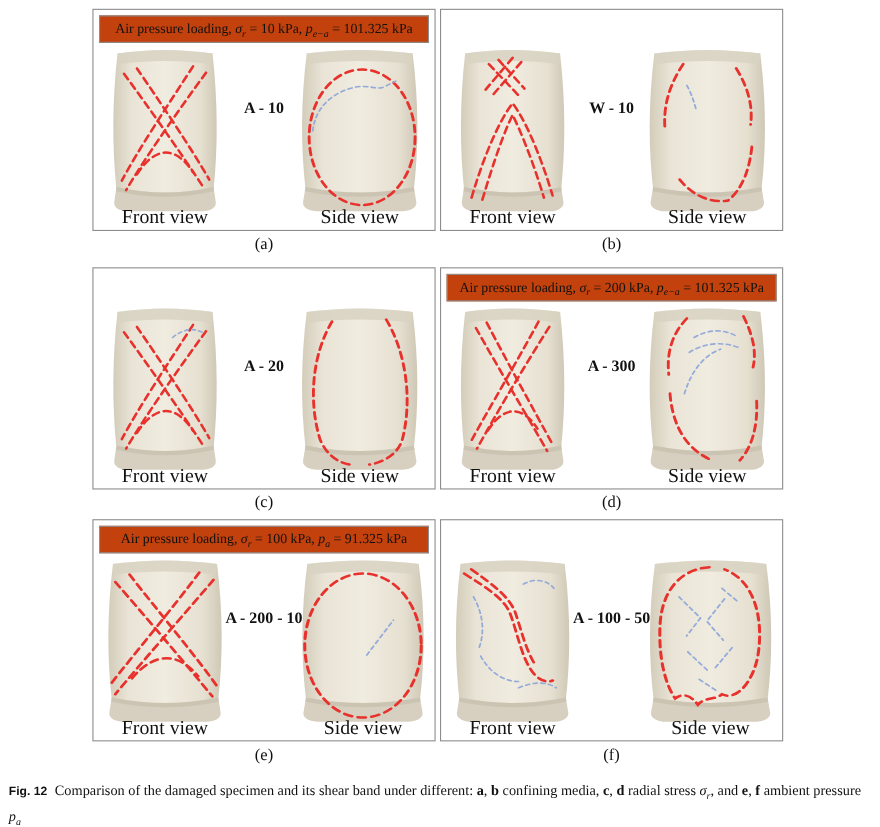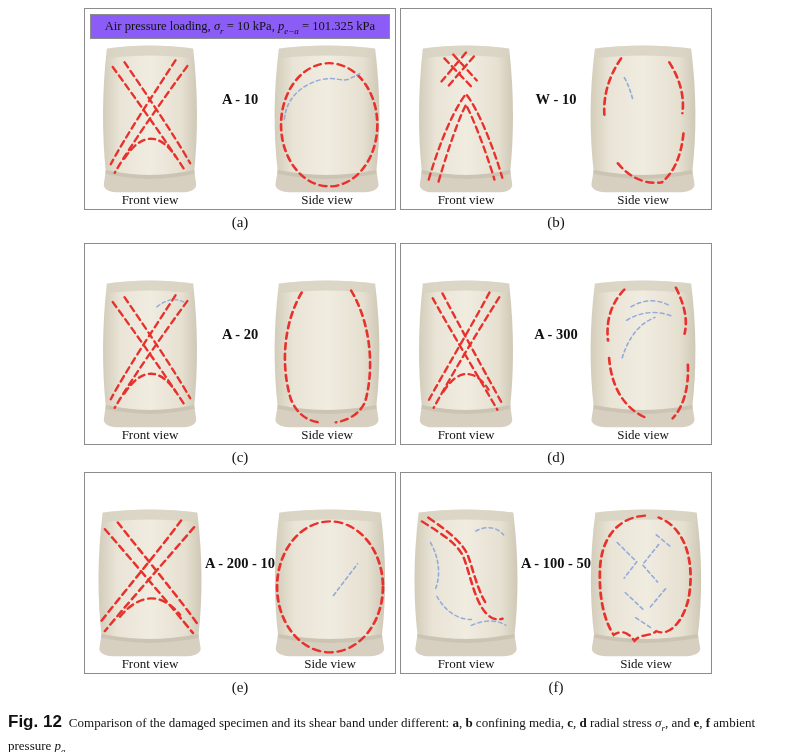--- a/index.html
+++ b/index.html
@@ -6,52 +6,52 @@
   body{
     width:800px;height:752px;position:relative;background:#ffffff;
     font-family:"Liberation Serif",serif;color:#111;overflow:hidden;
   }
   .panel{
     position:absolute;width:312px;height:202px;border:1px solid #8c8c8c;
     background:#fff;box-sizing:border-box;
   }
   .header-box{
     position:absolute;left:5px;right:5px;top:5px;height:25px;
-    border:1px solid #8c8c8c;box-sizing:border-box;background:#8b5cf6;
+    border:1px solid #8c8c8c;box-sizing:border-box;background:#c2410c;
     text-align:center;line-height:22px;font-size:12.6px;white-space:nowrap;
     overflow:hidden;z-index:4;
   }
   .it{font-style:italic;}
   .header-box sub,.caption sub{font-size:9px;font-style:italic;}
   .specimen{position:absolute;top:33px;height:154px;}
   .sp-front{left:13px;width:104px;}
   .sp-side{right:10px;width:116px;}
   .wide .sp-front{left:8px;width:114px;}
   .wide .sp-side{right:4px;width:122px;}
   .spec-label{
     position:absolute;top:45%;left:50%;transform:translate(-50%,-50%);
     font-weight:bold;font-size:14.5px;white-space:nowrap;z-index:5;
   }
   .view-label{
-    position:absolute;bottom:1px;font-size:13px;text-align:center;z-index:5;
+    position:absolute;bottom:1px;font-size:18px;text-align:center;z-index:5;
   }
   .vl-front{left:13px;width:104px;}
   .vl-side{right:10px;width:116px;}
   .wide .vl-front{left:8px;width:114px;}
   .wide .vl-side{right:4px;width:122px;}
   .panel-letter{
     position:absolute;width:312px;text-align:center;font-size:15px;
   }
   .caption{
     position:absolute;left:8px;top:709px;width:786px;
     font-size:13px;line-height:1.55;
   }
   .caption .figlab{
     font-family:"Liberation Sans",sans-serif;font-weight:bold;
-    font-size:17px;margin-right:7px;
+    font-size:11px;margin-right:7px;
   }
   .caption b{font-weight:bold;}
   .specimen svg{display:block;width:100%;height:100%;}
   .rb{fill:none;stroke:#e8312c;stroke-width:2.4;stroke-dasharray:6.5 4.5;stroke-linecap:round;}
   .bb{fill:none;stroke:#93aada;stroke-width:1.5;stroke-dasharray:3.5 3;stroke-linecap:round;}
 </style>
 </head>
 <body>
 
 <svg width="0" height="0" style="position:absolute" aria-hidden="true">
@@ -156,20 +156,21 @@
         <path class="rb" d="M75,14 C92,46 97,92 88,129 C84,141 73,149 61,151"></path>
       </g>
     </svg>
   </div>
   <div class="view-label vl-front">Front view</div>
   <div class="view-label vl-side">Side view</div>
 </div>
 <div class="panel-letter" style="left:84px;top:449px">(c)</div>
 
 <div class="panel" style="left:400px;top:243px">
+  <div class="header-box"><span>Air pressure loading, </span><span class="it">σ</span><sub>r</sub><span> = 200 kPa, </span><span class="it">p</span><sub>e−a</sub><span> = 101.325 kPa</span></div>
   <div class="specimen sp-front">
     <svg viewBox="0 0 106 160" preserveAspectRatio="none">
         <use href="#specBody"></use>
       <g>
         <path class="rb" d="M19,22 C40,60 68,108 85,138"></path>
         <path class="rb" d="M29,17 C48,54 74,102 89,130"></path>
         <path class="rb" d="M87,21 C64,58 36,106 20,136"></path>
         <path class="rb" d="M77,16 C58,52 30,100 15,128"></path>
         <path class="rb" d="M30,119 C45,95 62,95 76,117"></path>
       </g>
@@ -189,20 +190,21 @@
         <path class="bb" d="M34,84 C40,62 50,48 64,42"></path>
       </g>
     </svg>
   </div>
   <div class="view-label vl-front">Front view</div>
   <div class="view-label vl-side">Side view</div>
 </div>
 <div class="panel-letter" style="left:400px;top:449px">(d)</div>
 
 <div class="panel wide" style="left:84px;top:472px">
+  <div class="header-box"><span>Air pressure loading, </span><span class="it">σ</span><sub>r</sub><span> = 100 kPa, </span><span class="it">p</span><sub>a</sub><span> = 91.325 kPa</span></div>
   <div class="specimen sp-front">
     <svg viewBox="0 0 106 160" preserveAspectRatio="none">
         <use href="#specBody"></use>
       <g>
         <path class="rb" d="M11,24 C36,56 74,106 93,132"></path>
         <path class="rb" d="M23,17 C46,50 82,98 98,124"></path>
         <path class="rb" d="M94,22 C68,56 30,104 11,130"></path>
         <path class="rb" d="M82,15 C60,48 24,96 6,122"></path>
         <path class="rb" d="M25,115 C44,90 64,90 81,113"></path>
       </g>

